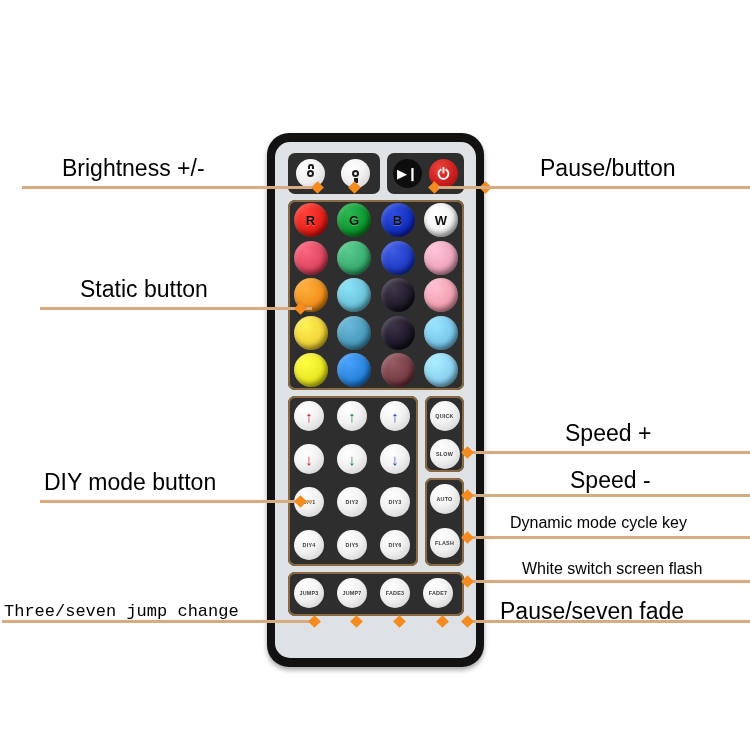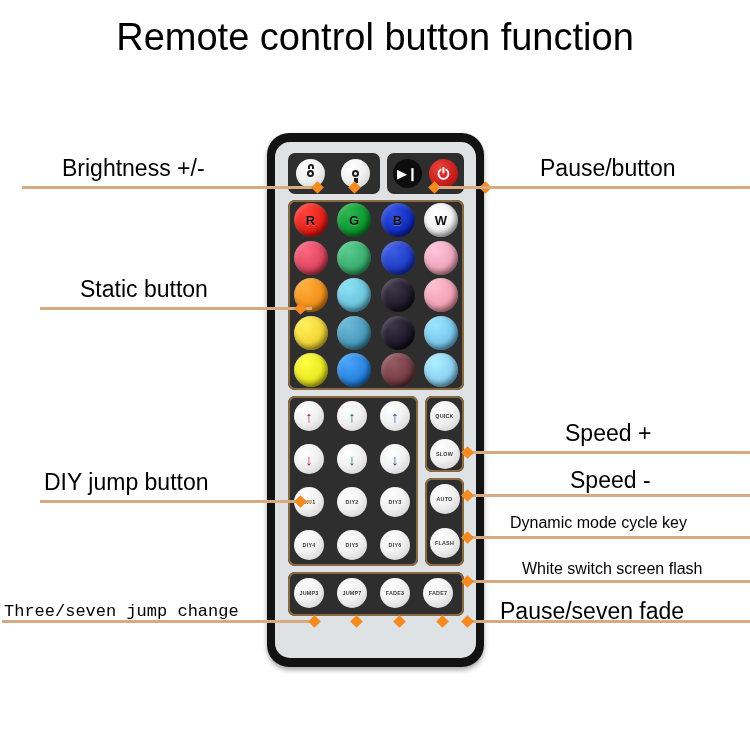--- a/index.html
+++ b/index.html
@@ -96,21 +96,20 @@
   .sun .dn{position:absolute;left:6px;top:12px;width:4px;height:5px;background:#1d1d1d;}
 
   .play{color:#ffffff;font-size:13px;line-height:1;}
   .power{color:#ffffff;font-size:15px;line-height:1;font-weight:bold;}
 </style>
 </head>
 <body>
 
 <div id="stage">
 
-  <div id="title">Remote control button function</div>
 
   <div id="remote">
     <div id="remote-inner">
 
       <div class="panel" id="grp-top-left">
         <div class="btn white" style="left:8px;top:6px;width:29px;height:29px;">
           <span class="sun">
             <span class="up"></span>
               <span class="core"></span>
           </span>
@@ -243,21 +242,21 @@
       <div class="marker" style="left: 313px; top: 183px; background: rgb(245, 138, 31);"></div>
       <div class="marker" style="left: 350px; top: 183px; background: rgb(245, 138, 31);"></div>
       <div class="marker" style="left: 430px; top: 183px; background: rgb(245, 138, 31);"></div>
       <div class="marker" style="left: 481px; top: 183px; background: rgb(245, 138, 31);"></div>
       <div class="callout big" style="left: 62px; top: 155px;">Brightness +/-</div>
       <div class="leader" style="left: 40px; top: 307px; width: 272px; background: rgb(214, 171, 130);"></div>
       <div class="marker" style="left: 296px; top: 304px; background: rgb(245, 138, 31);"></div>
       <div class="callout big" style="left: 80px; top: 276px;">Static button</div>
       <div class="leader" style="left: 40px; top: 500px; width: 272px; background: rgb(214, 171, 130);"></div>
       <div class="marker" style="left: 296px; top: 497px; background: rgb(245, 138, 31);"></div>
-      <div class="callout big" style="left: 44px; top: 469px;">DIY jump button</div>
+      <div class="callout big" style="left: 44px; top: 469px;">DIY mode button</div>
       <div class="leader" style="left: 2px; top: 620px; width: 310px; background: rgb(214, 171, 130);"></div>
       <div class="marker" style="left: 310px; top: 617px; background: rgb(245, 138, 31);"></div>
       <div class="marker" style="left: 352px; top: 617px; background: rgb(245, 138, 31);"></div>
       <div class="marker" style="left: 395px; top: 617px; background: rgb(245, 138, 31);"></div>
       <div class="marker" style="left: 438px; top: 617px; background: rgb(245, 138, 31);"></div>
       <div class="callout mid" style="left: 4px; top: 602px; font-family: Liberation Mono, monospace;">Three/seven jump change</div>
       <div class="leader" style="left: 438px; top: 186px; width: 312px; background: rgb(214, 171, 130);"></div>
       <div class="callout big" style="left: 540px; top: 155px;">Pause/button</div>
       <div class="leader" style="left: 462px; top: 451px; width: 288px; background: rgb(214, 171, 130);"></div>
       <div class="marker" style="left: 463px; top: 448px; background: rgb(245, 138, 31);"></div>

